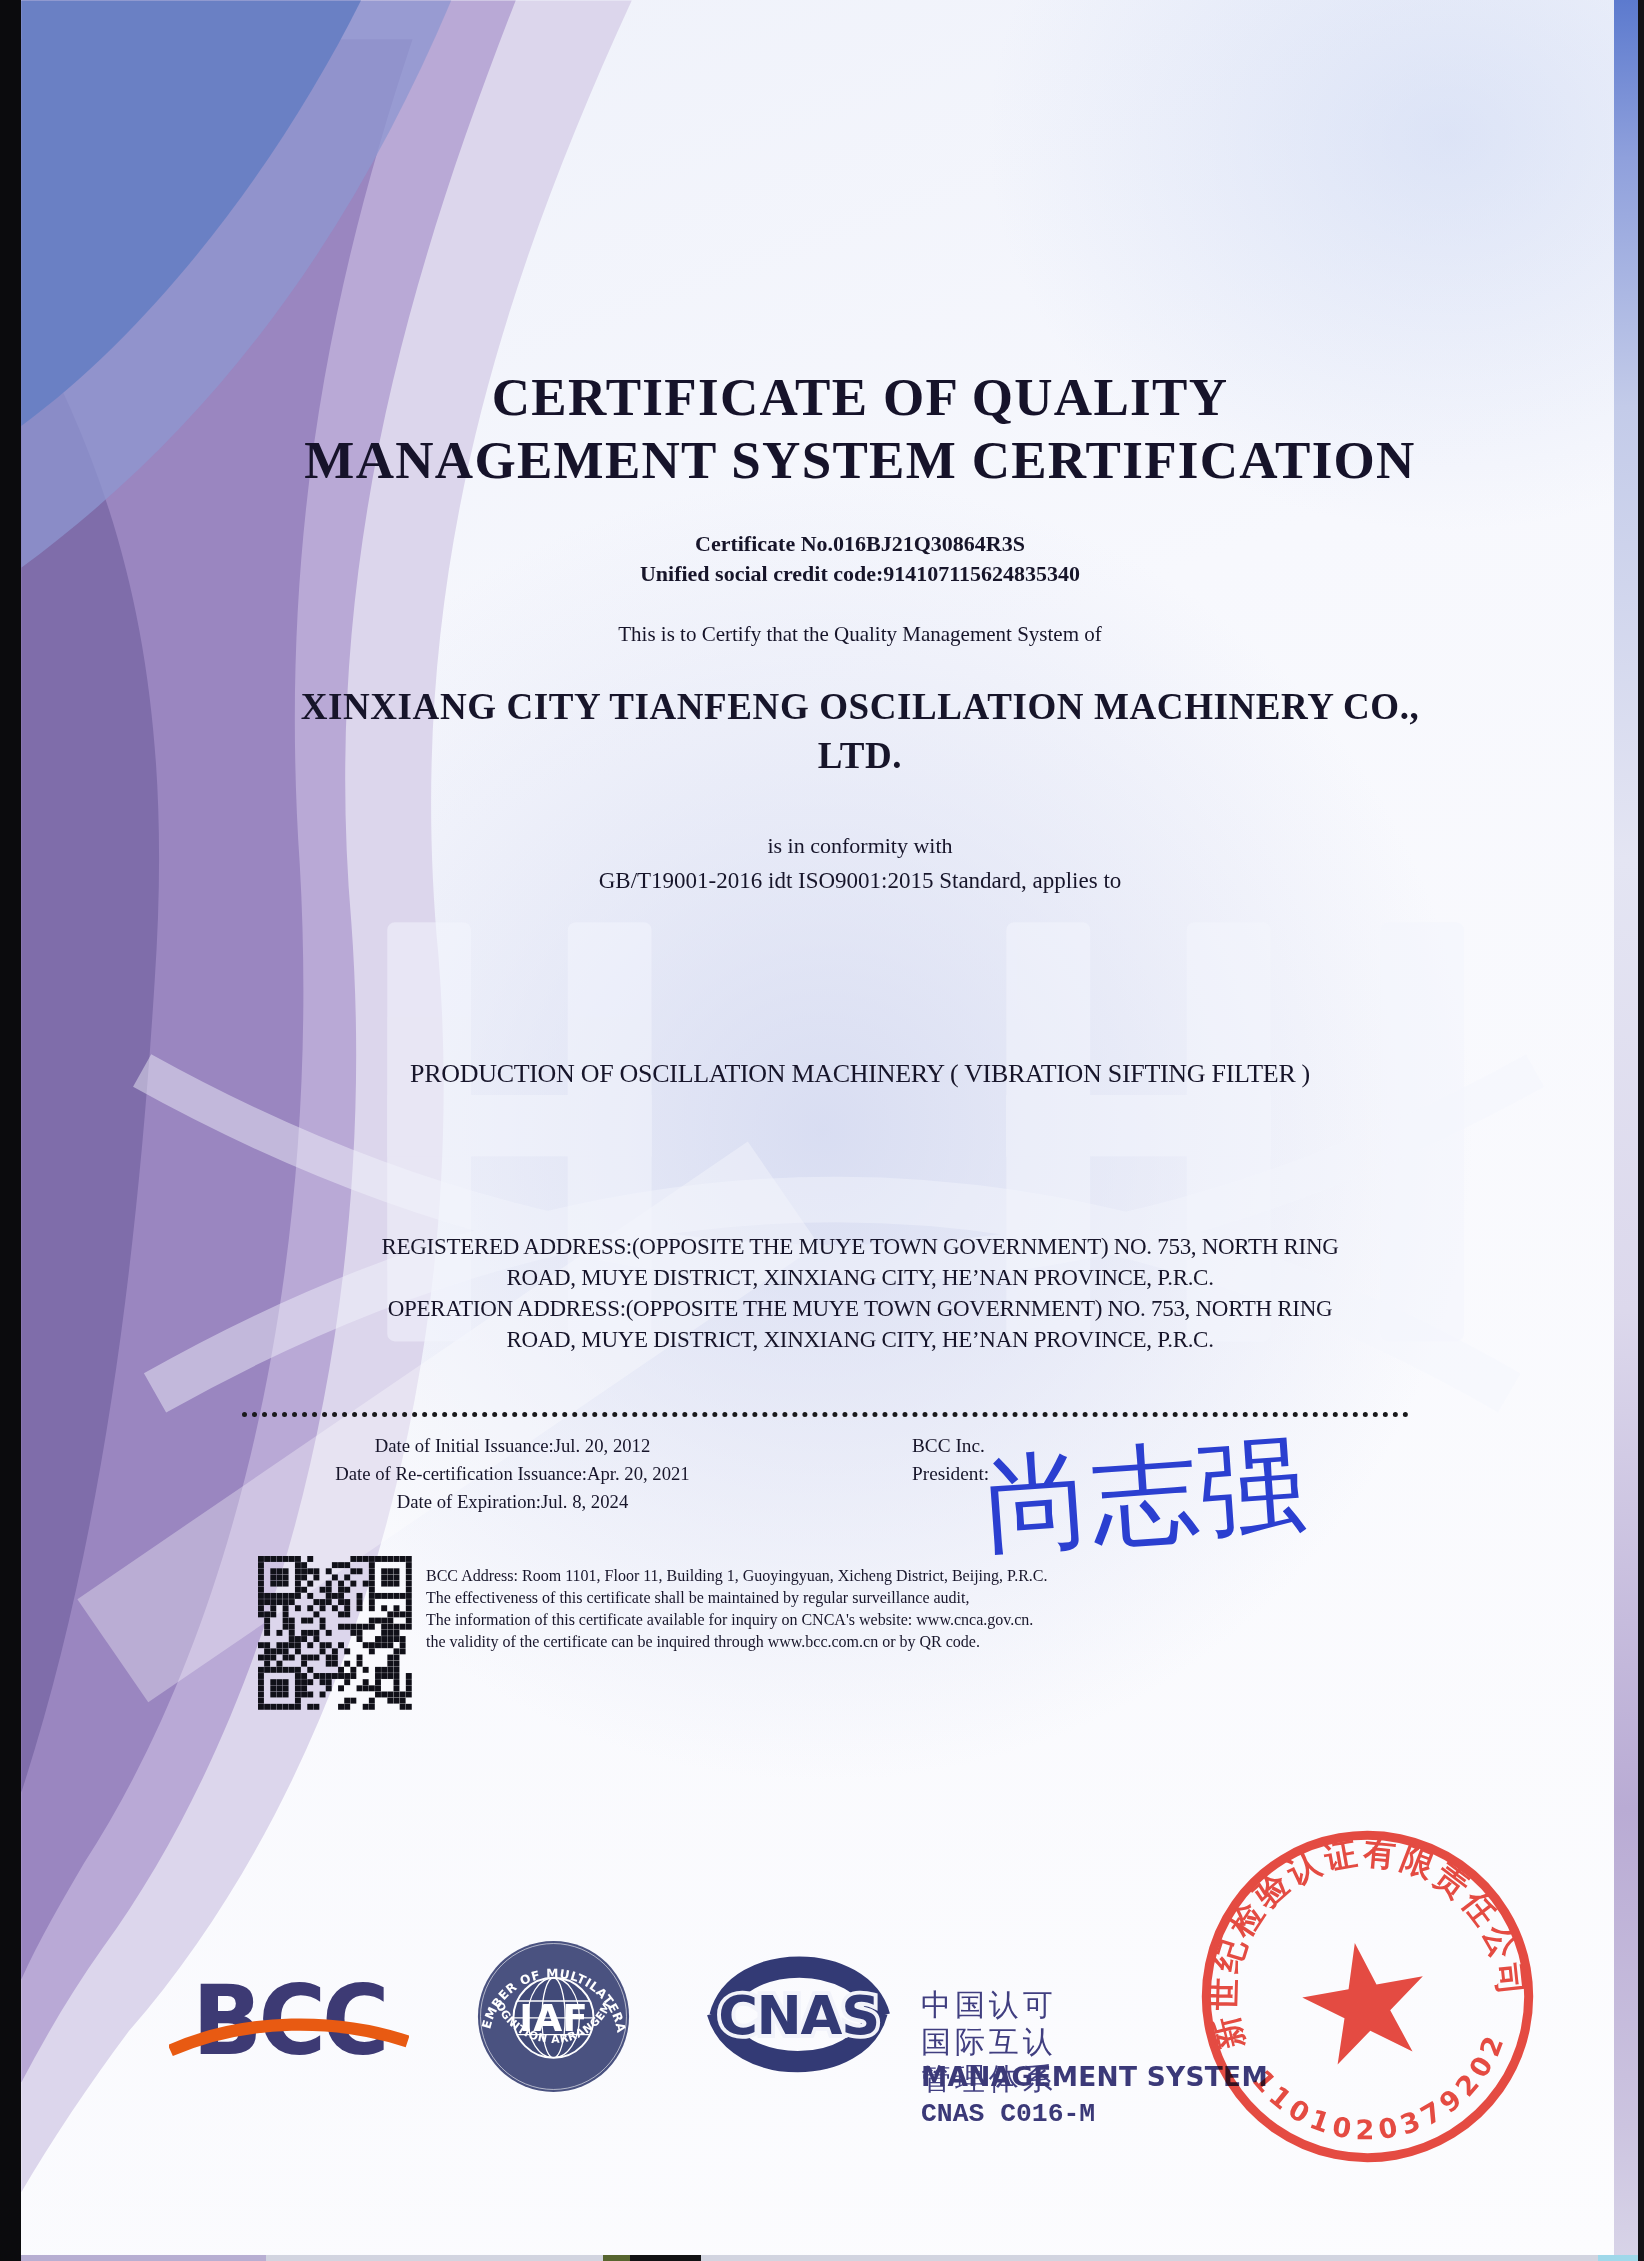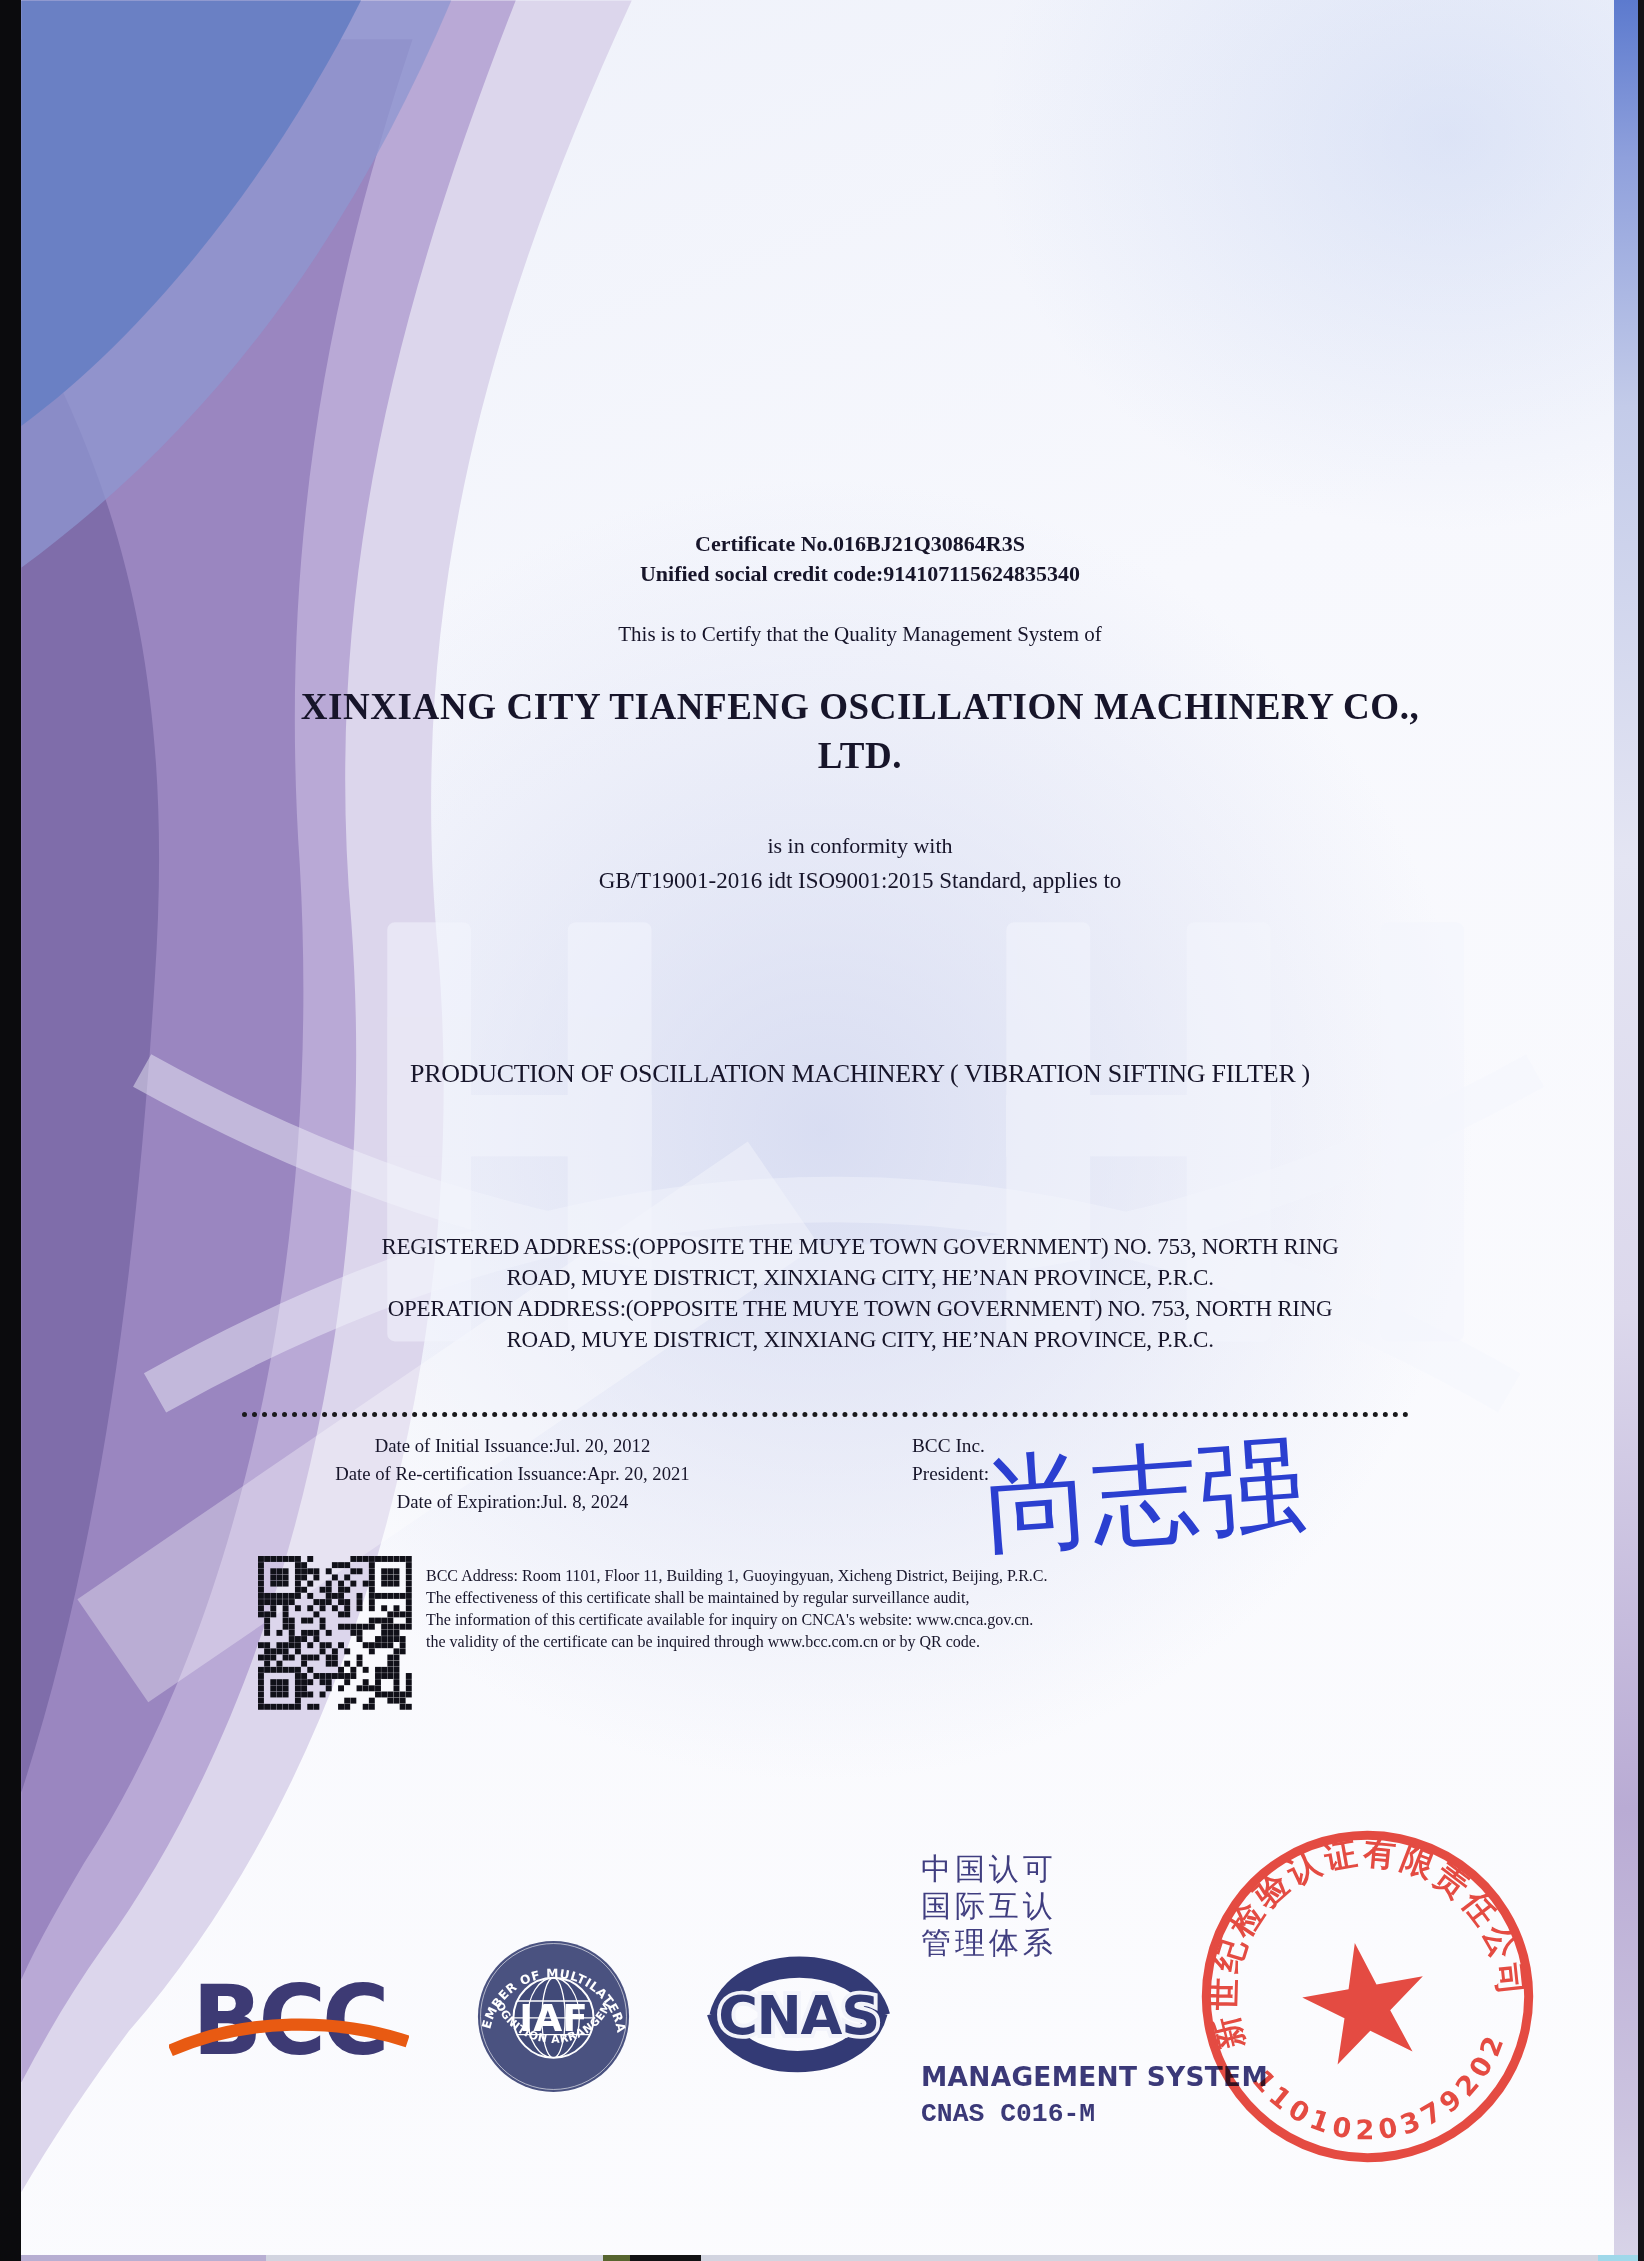--- a/index.html
+++ b/index.html
@@ -32,21 +32,21 @@
   .dotted{left:242px;top:1412px;width:1167px;height:0;border-top:5.2px dotted #1a1a1c;}
   .dates{left:248px;top:1432px;width:529px;text-align:center;font-size:18.7px;line-height:28px;}
   .issuer{left:912px;top:1432px;font-size:19.3px;line-height:28px;}
   .signature{left:984px;top:1437px;font-size:107px;line-height:116px;color:#2b3fd0;
     font-family:"DejaVu Sans",sans-serif;transform:rotate(-4deg);font-weight:500;}
   .fineprint{left:426px;top:1565px;width:838px;font-size:16px;line-height:22px;}
   
   .bcc-logo{left:169px;top:1977px;width:240px;height:98px;}
   .bcc-text{position:absolute;left:0;top:-9px;width:240px;text-align:center;font-family:"DejaVu Sans",sans-serif;
     font-weight:bold;font-size:92px;letter-spacing:-3.9px;color:#3d3a74;transform:scaleY(1.04);}
-  .cn-block{left:921px;top:1850px;font-size:30px;line-height:37px;color:#403e80;letter-spacing:3.9px;
+  .cn-block{left:921px;top:1986px;font-size:30px;line-height:37px;color:#403e80;letter-spacing:3.9px;
     font-family:"DejaVu Sans",sans-serif;font-weight:500;}
   .mgmt{left:921px;top:2061px;font-size:26.4px;font-weight:bold;color:#3b3978;font-family:"DejaVu Sans",sans-serif;letter-spacing:0.3px;}
   .cnascode{left:921px;top:2099px;font-size:26.4px;font-weight:bold;color:#3b3978;font-family:Liberation Mono, monospace;}
   .wm{pointer-events:none;}
 </style>
 </head>
 <body>
 
 <div class="page">
 
@@ -78,20 +78,24 @@
 
   <div class="abs edge-left"></div>
   <div class="abs edge-right-blue"></div>
   <div class="abs edge-right-black"></div>
   <div class="abs edge-bottom"></div>
   <div class="abs seg" style="left:21px;width:245px;background:#b7aed2;"></div>
   <div class="abs seg" style="left:603px;width:27px;background:#57652f;"></div>
   <div class="abs seg" style="left:630px;width:71px;background:#121214;"></div>
   <div class="abs seg" style="left:1598px;width:40px;background:#9fd8ea;"></div>
 
+  <div class="abs ctr title">
+    <div>CERTIFICATE OF QUALITY</div>
+    <div>MANAGEMENT SYSTEM CERTIFICATION</div>
+  </div>
 
   <div class="abs ctr certno">
     <div>Certificate No.016BJ21Q30864R3S</div>
     <div>Unified social credit code:914107115624835340</div>
   </div>
 
   <div class="abs ctr certify">This is to Certify that the Quality Management System of</div>
 
   <div class="abs ctr company">
     <div>XINXIANG CITY TIANFENG OSCILLATION MACHINERY CO.,</div>

